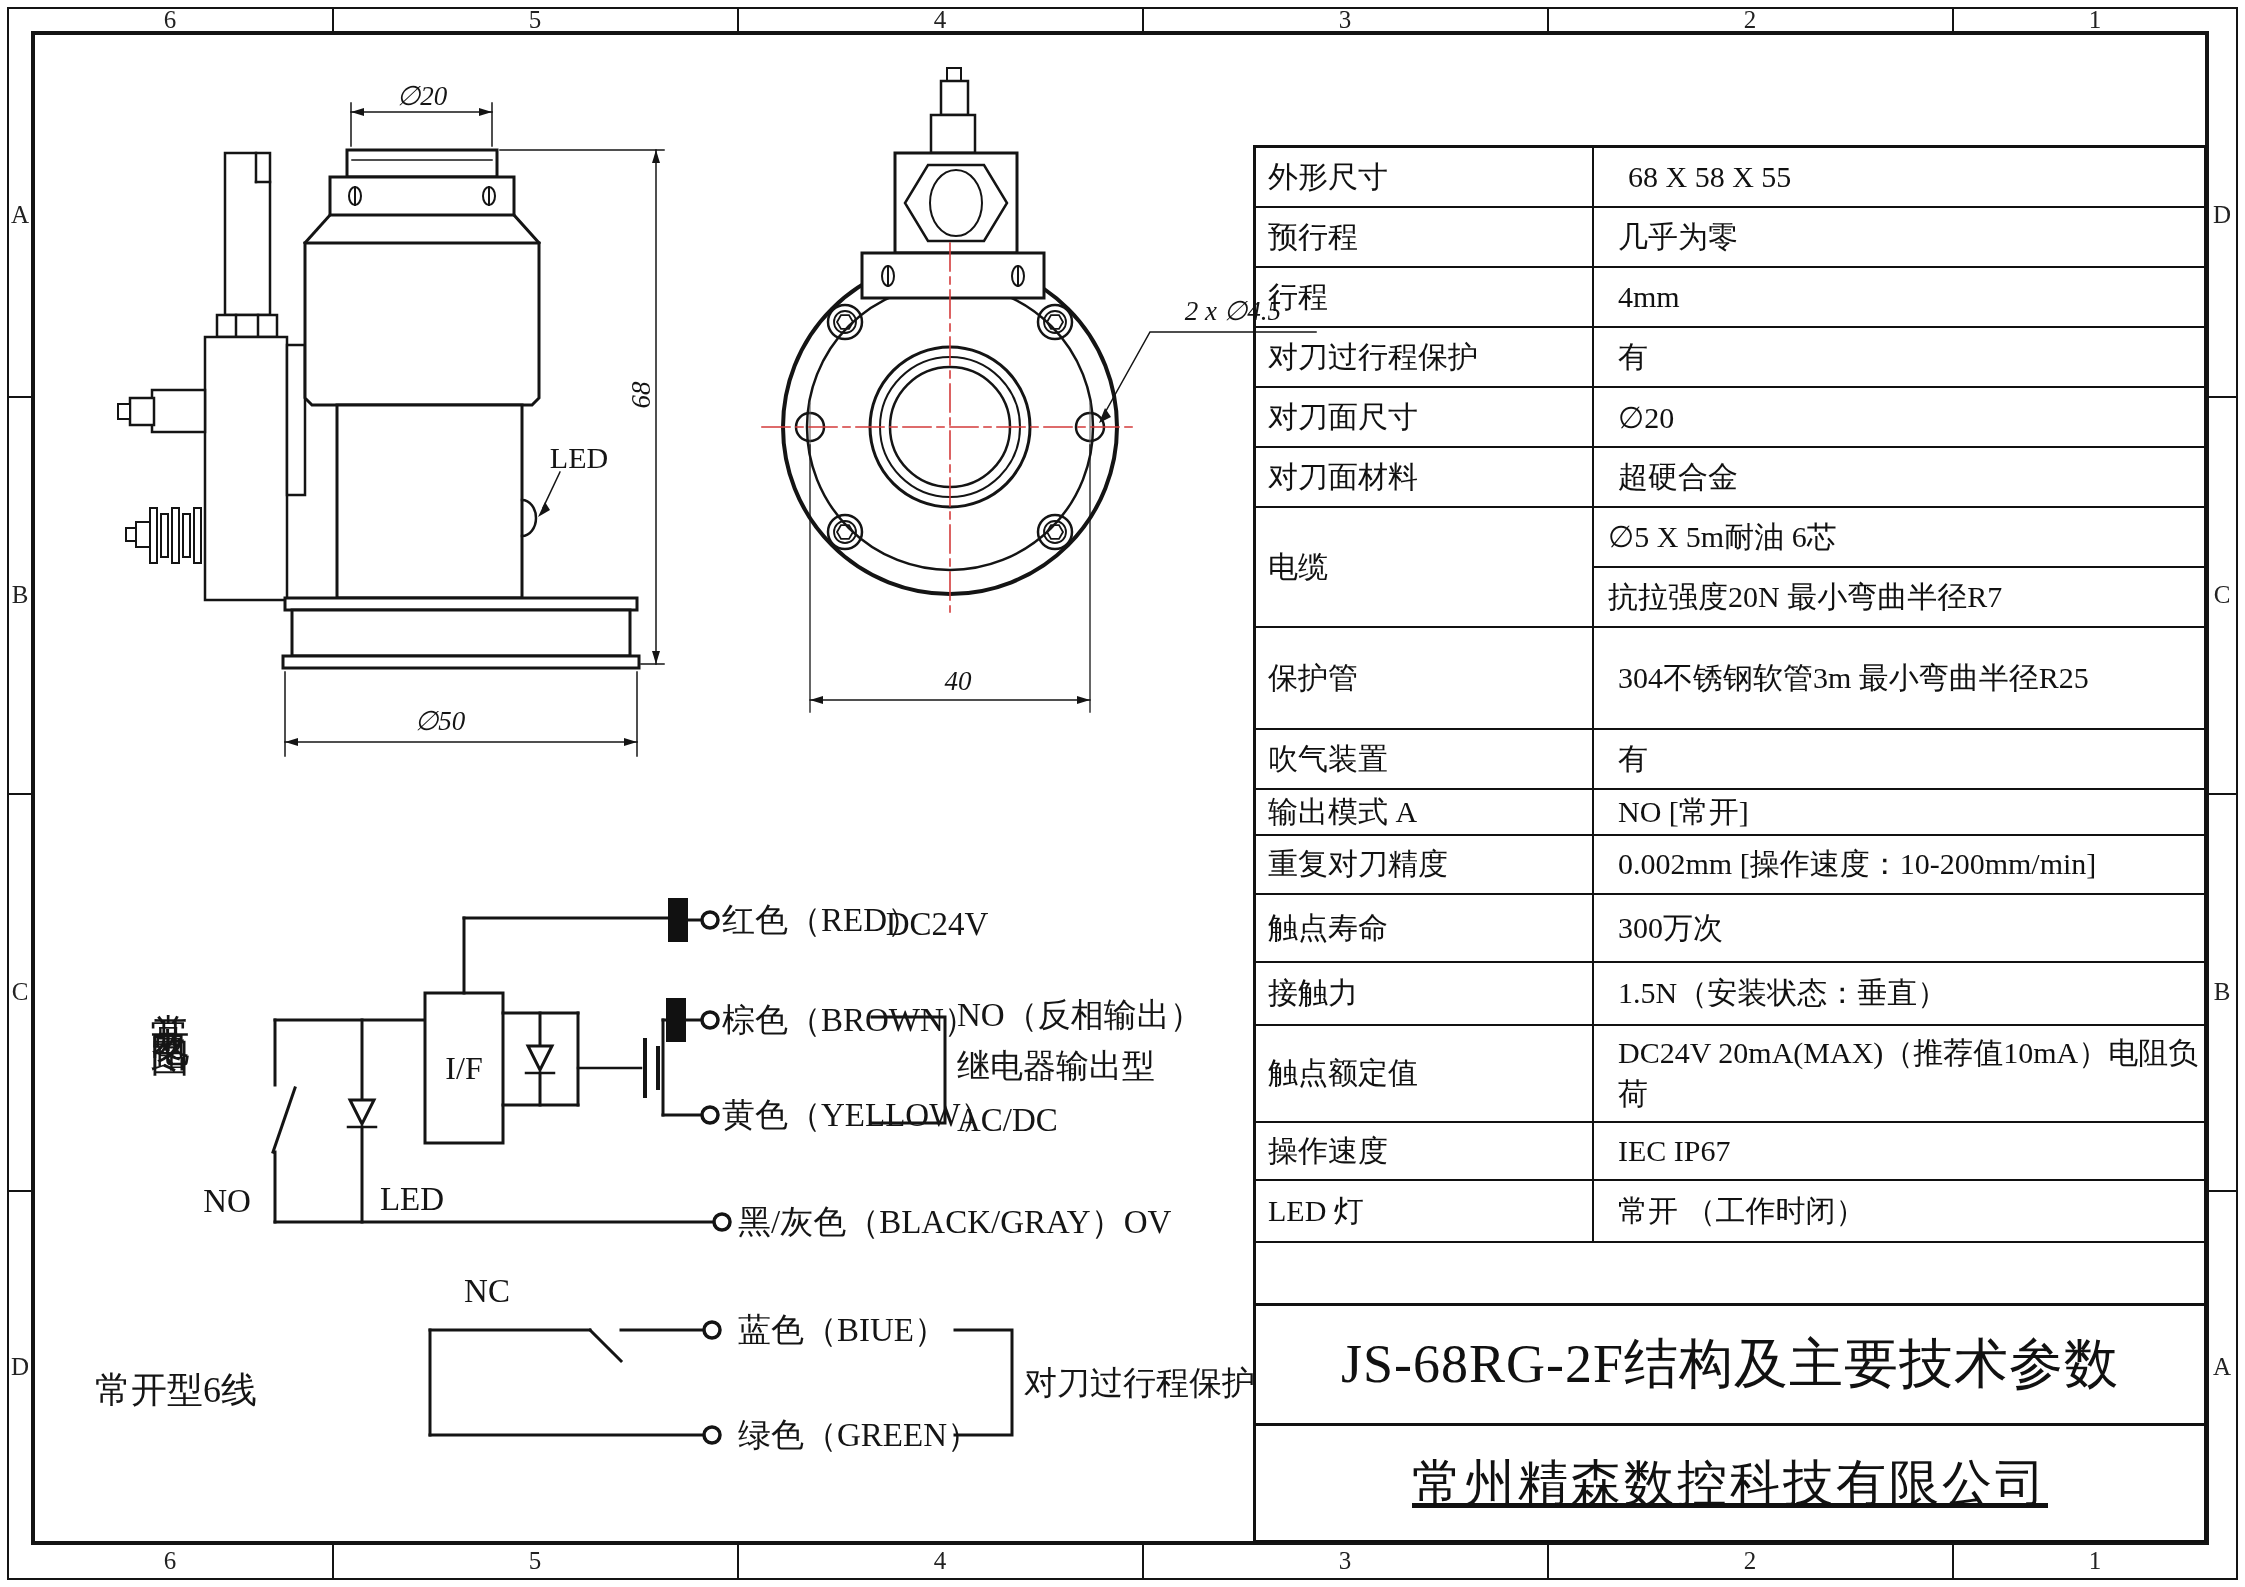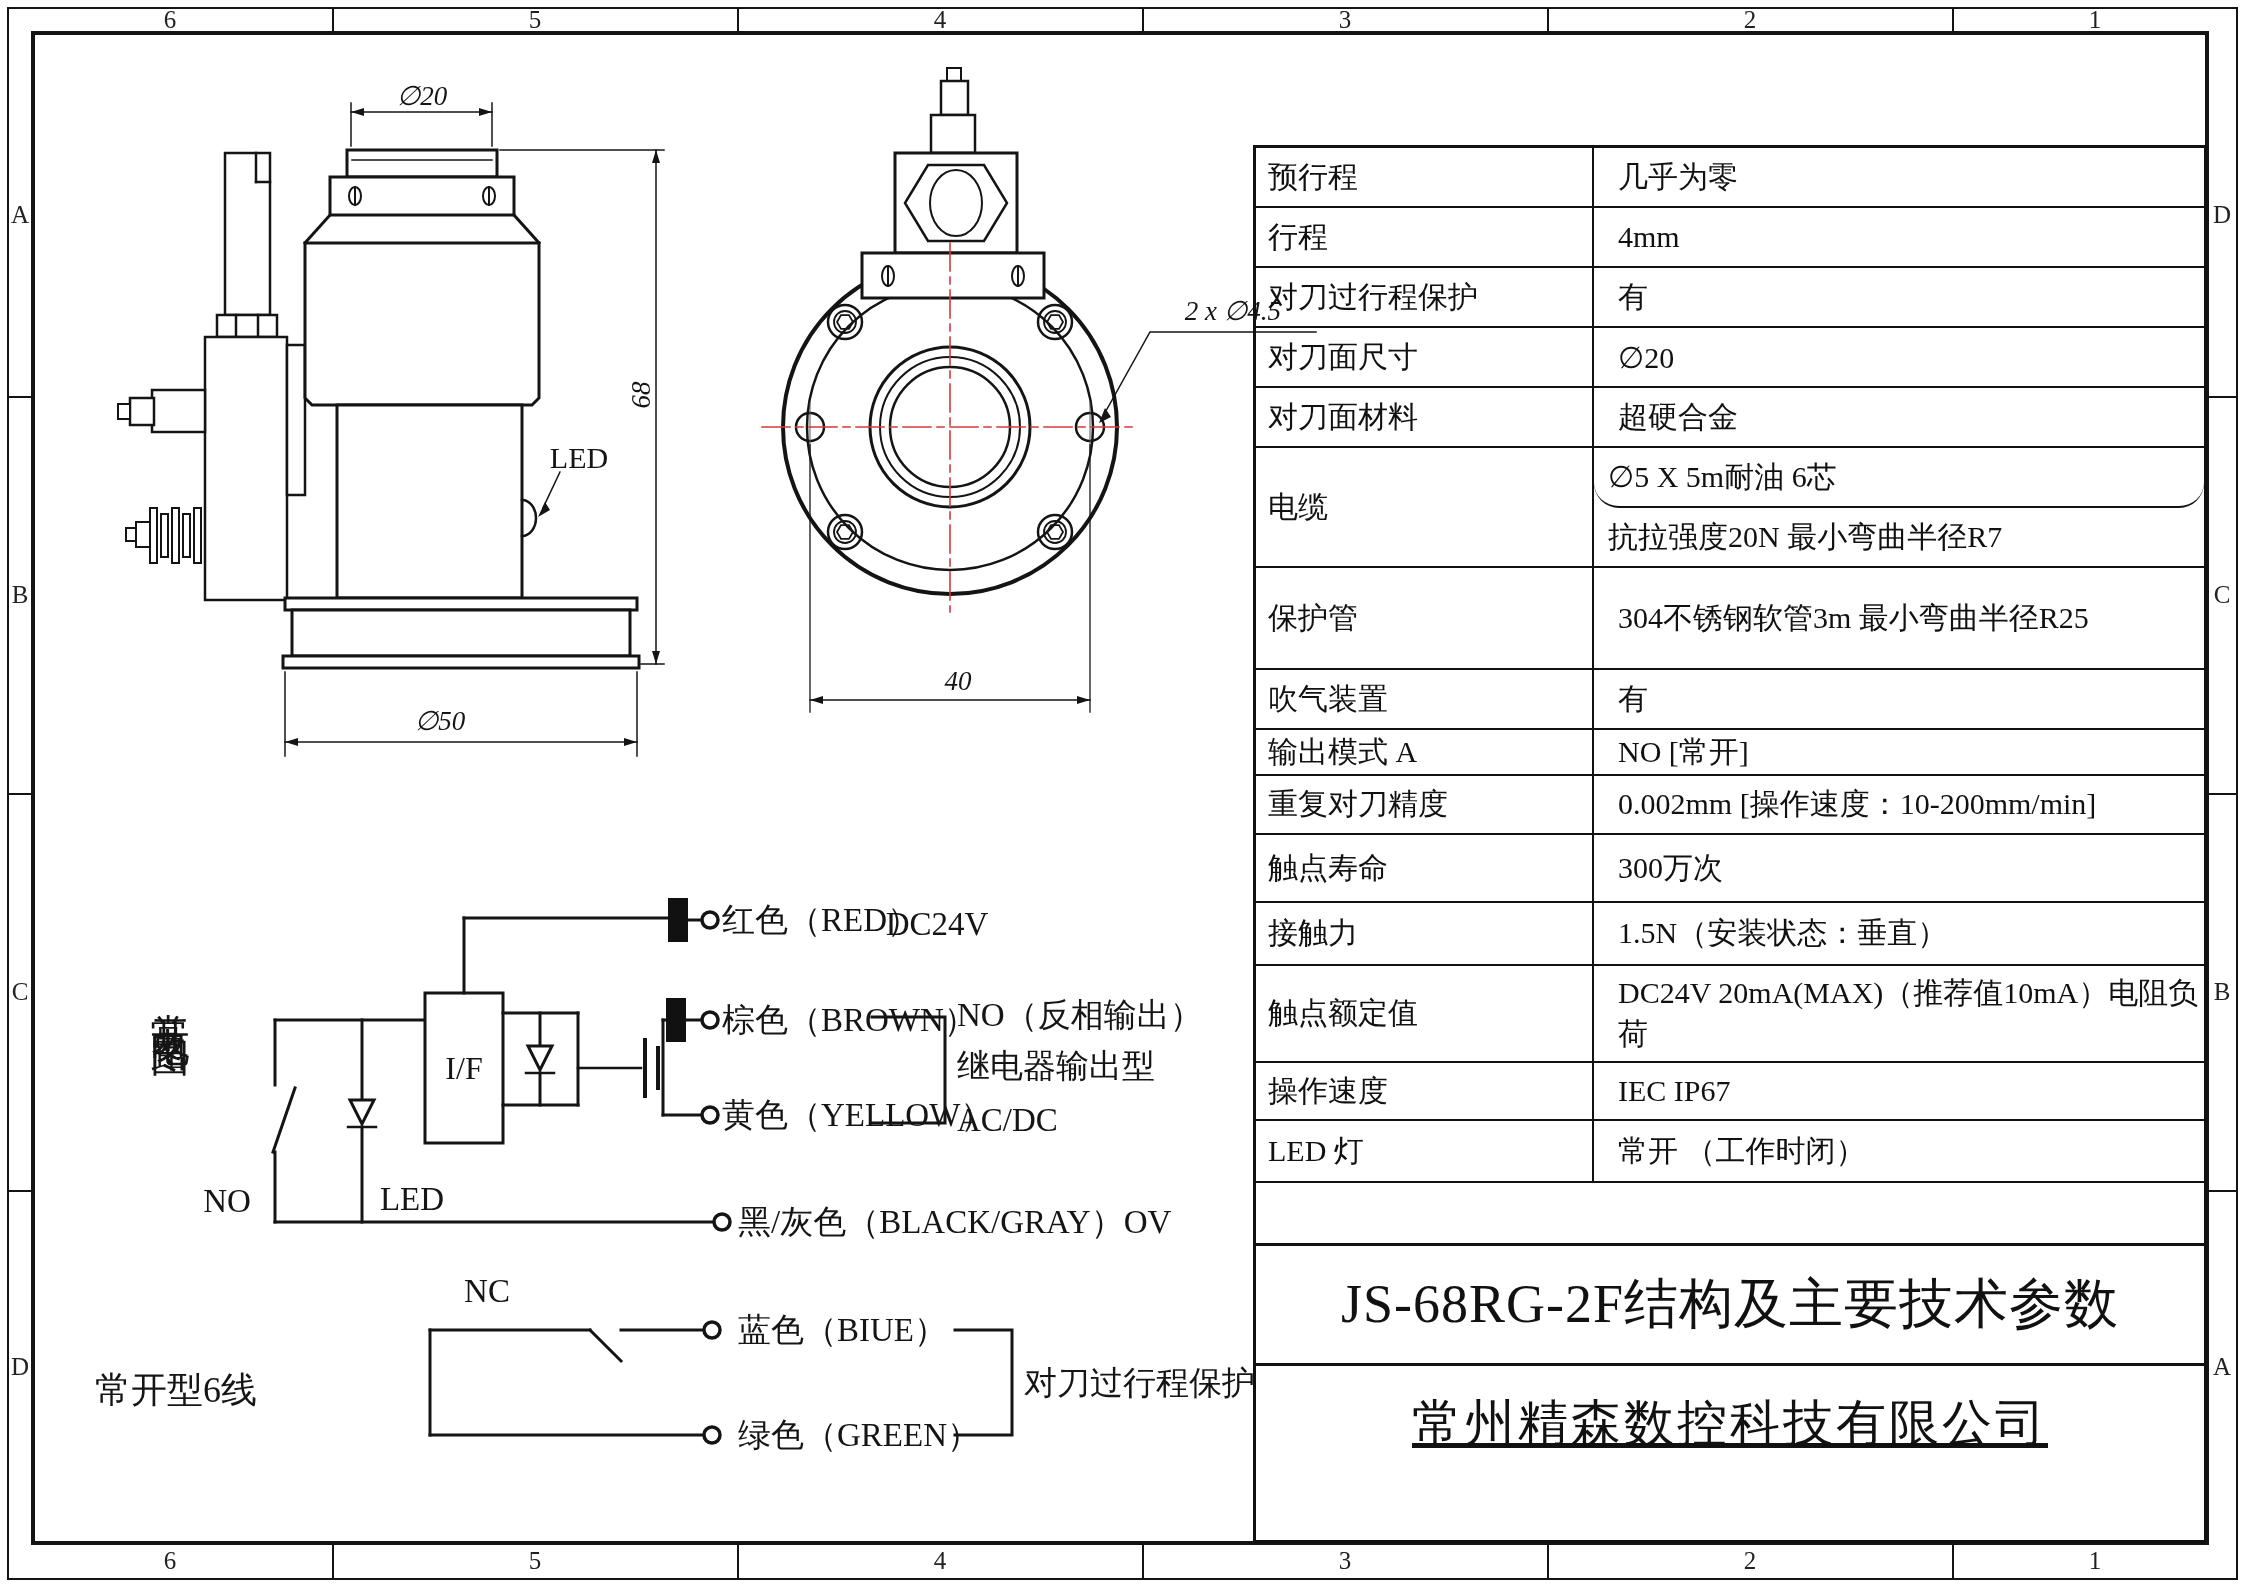--- a/index.html
+++ b/index.html
@@ -33,21 +33,21 @@
   .t-row{display:flex;box-sizing:border-box;border-bottom:2px solid #111;}
   .t-row:last-child{border-bottom:none;text-decoration:underline;}
   .t-label{
     width:338px;box-sizing:border-box;border-right:2px solid #111;
     display:flex;align-items:center;padding-left:12px;
   }
   .t-value{flex:1;display:flex;align-items:center;padding-left:24px;box-sizing:border-box;}
   .t-value.first{padding-left:34px;}
   .cablecol{flex:1;display:flex;flex-direction:column;padding-left:0;}
   .cablecol .sub{flex:1;display:flex;align-items:center;padding-left:14px;box-sizing:border-box;}
-  .cablecol .sub:first-child{border-bottom:2px solid #111;border-radius:25px;}
+  .cablecol .sub:first-child{border-bottom:2px solid #111;}
   .t-merged{display:flex;align-items:center;justify-content:center;box-sizing:border-box;}
   .t-row.thick{border-bottom:3px solid #111;}
   .bigtitle{font-size:54px;letter-spacing:1px;}
   .company{font-size:50px;letter-spacing:3px;}
 </style>
 </head>
 <body>
 
 <div class="sheet">
 
@@ -309,20 +309,28 @@
   <div class="lbl lft wire" style="left:738px;top:1435px">绿色（GREEN）</div>
 
   <div class="lbl lft note" style="left:957px;top:1015px">NO（反相输出）</div>
   <div class="lbl lft note" style="left:957px;top:1066px">继电器输出型</div>
   <div class="lbl lft note" style="left:957px;top:1120px">AC/DC</div>
   <div class="lbl lft note" style="left:1024px;top:1383px">对刀过行程保护</div>
 
   <div class="spec-table">
     <div class="t-row" style="height:60px">
       <div class="t-label">
+          <span>外形尺寸</span>
+        </div>
+      <div class="t-value first">
+          <span>68 X  58 X 55</span>
+        </div>
+    </div>
+    <div class="t-row" style="height:60px">
+      <div class="t-label">
           <span>预行程</span>
         </div>
       <div class="t-value">
           <span>几乎为零</span>
         </div>
     </div>
     <div class="t-row" style="height:60px">
       <div class="t-label">
           <span>行程</span>
         </div>

